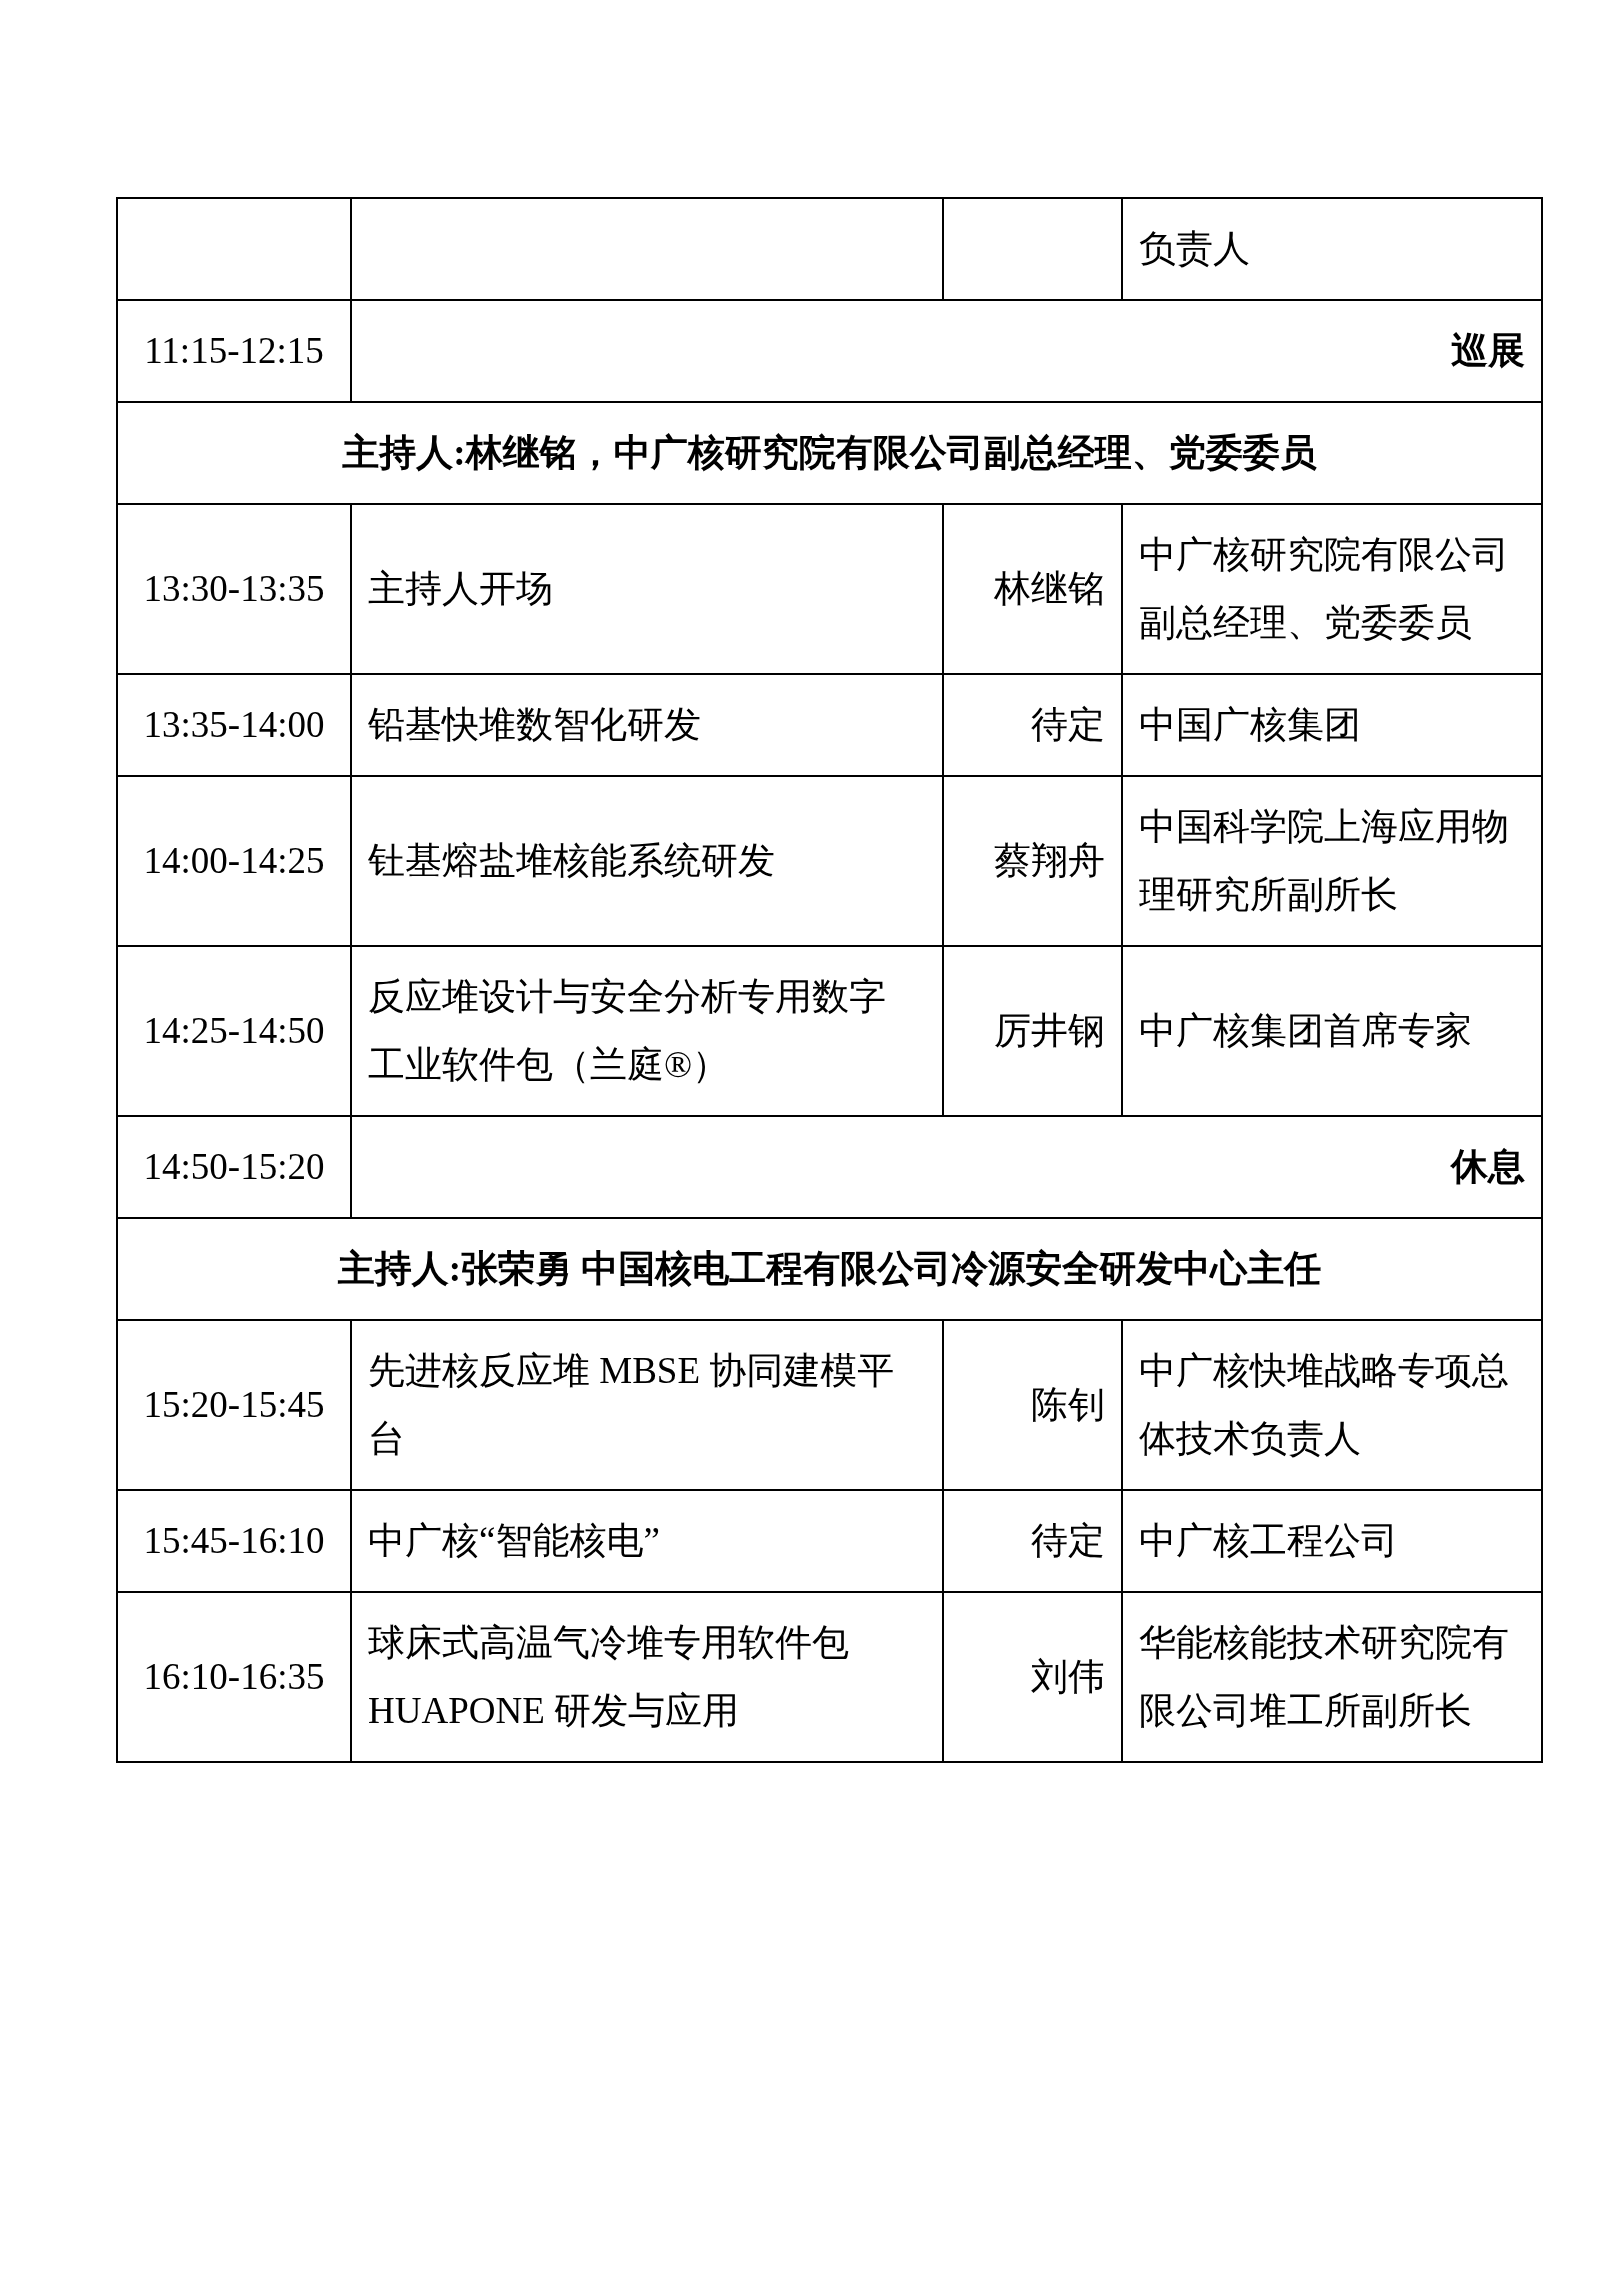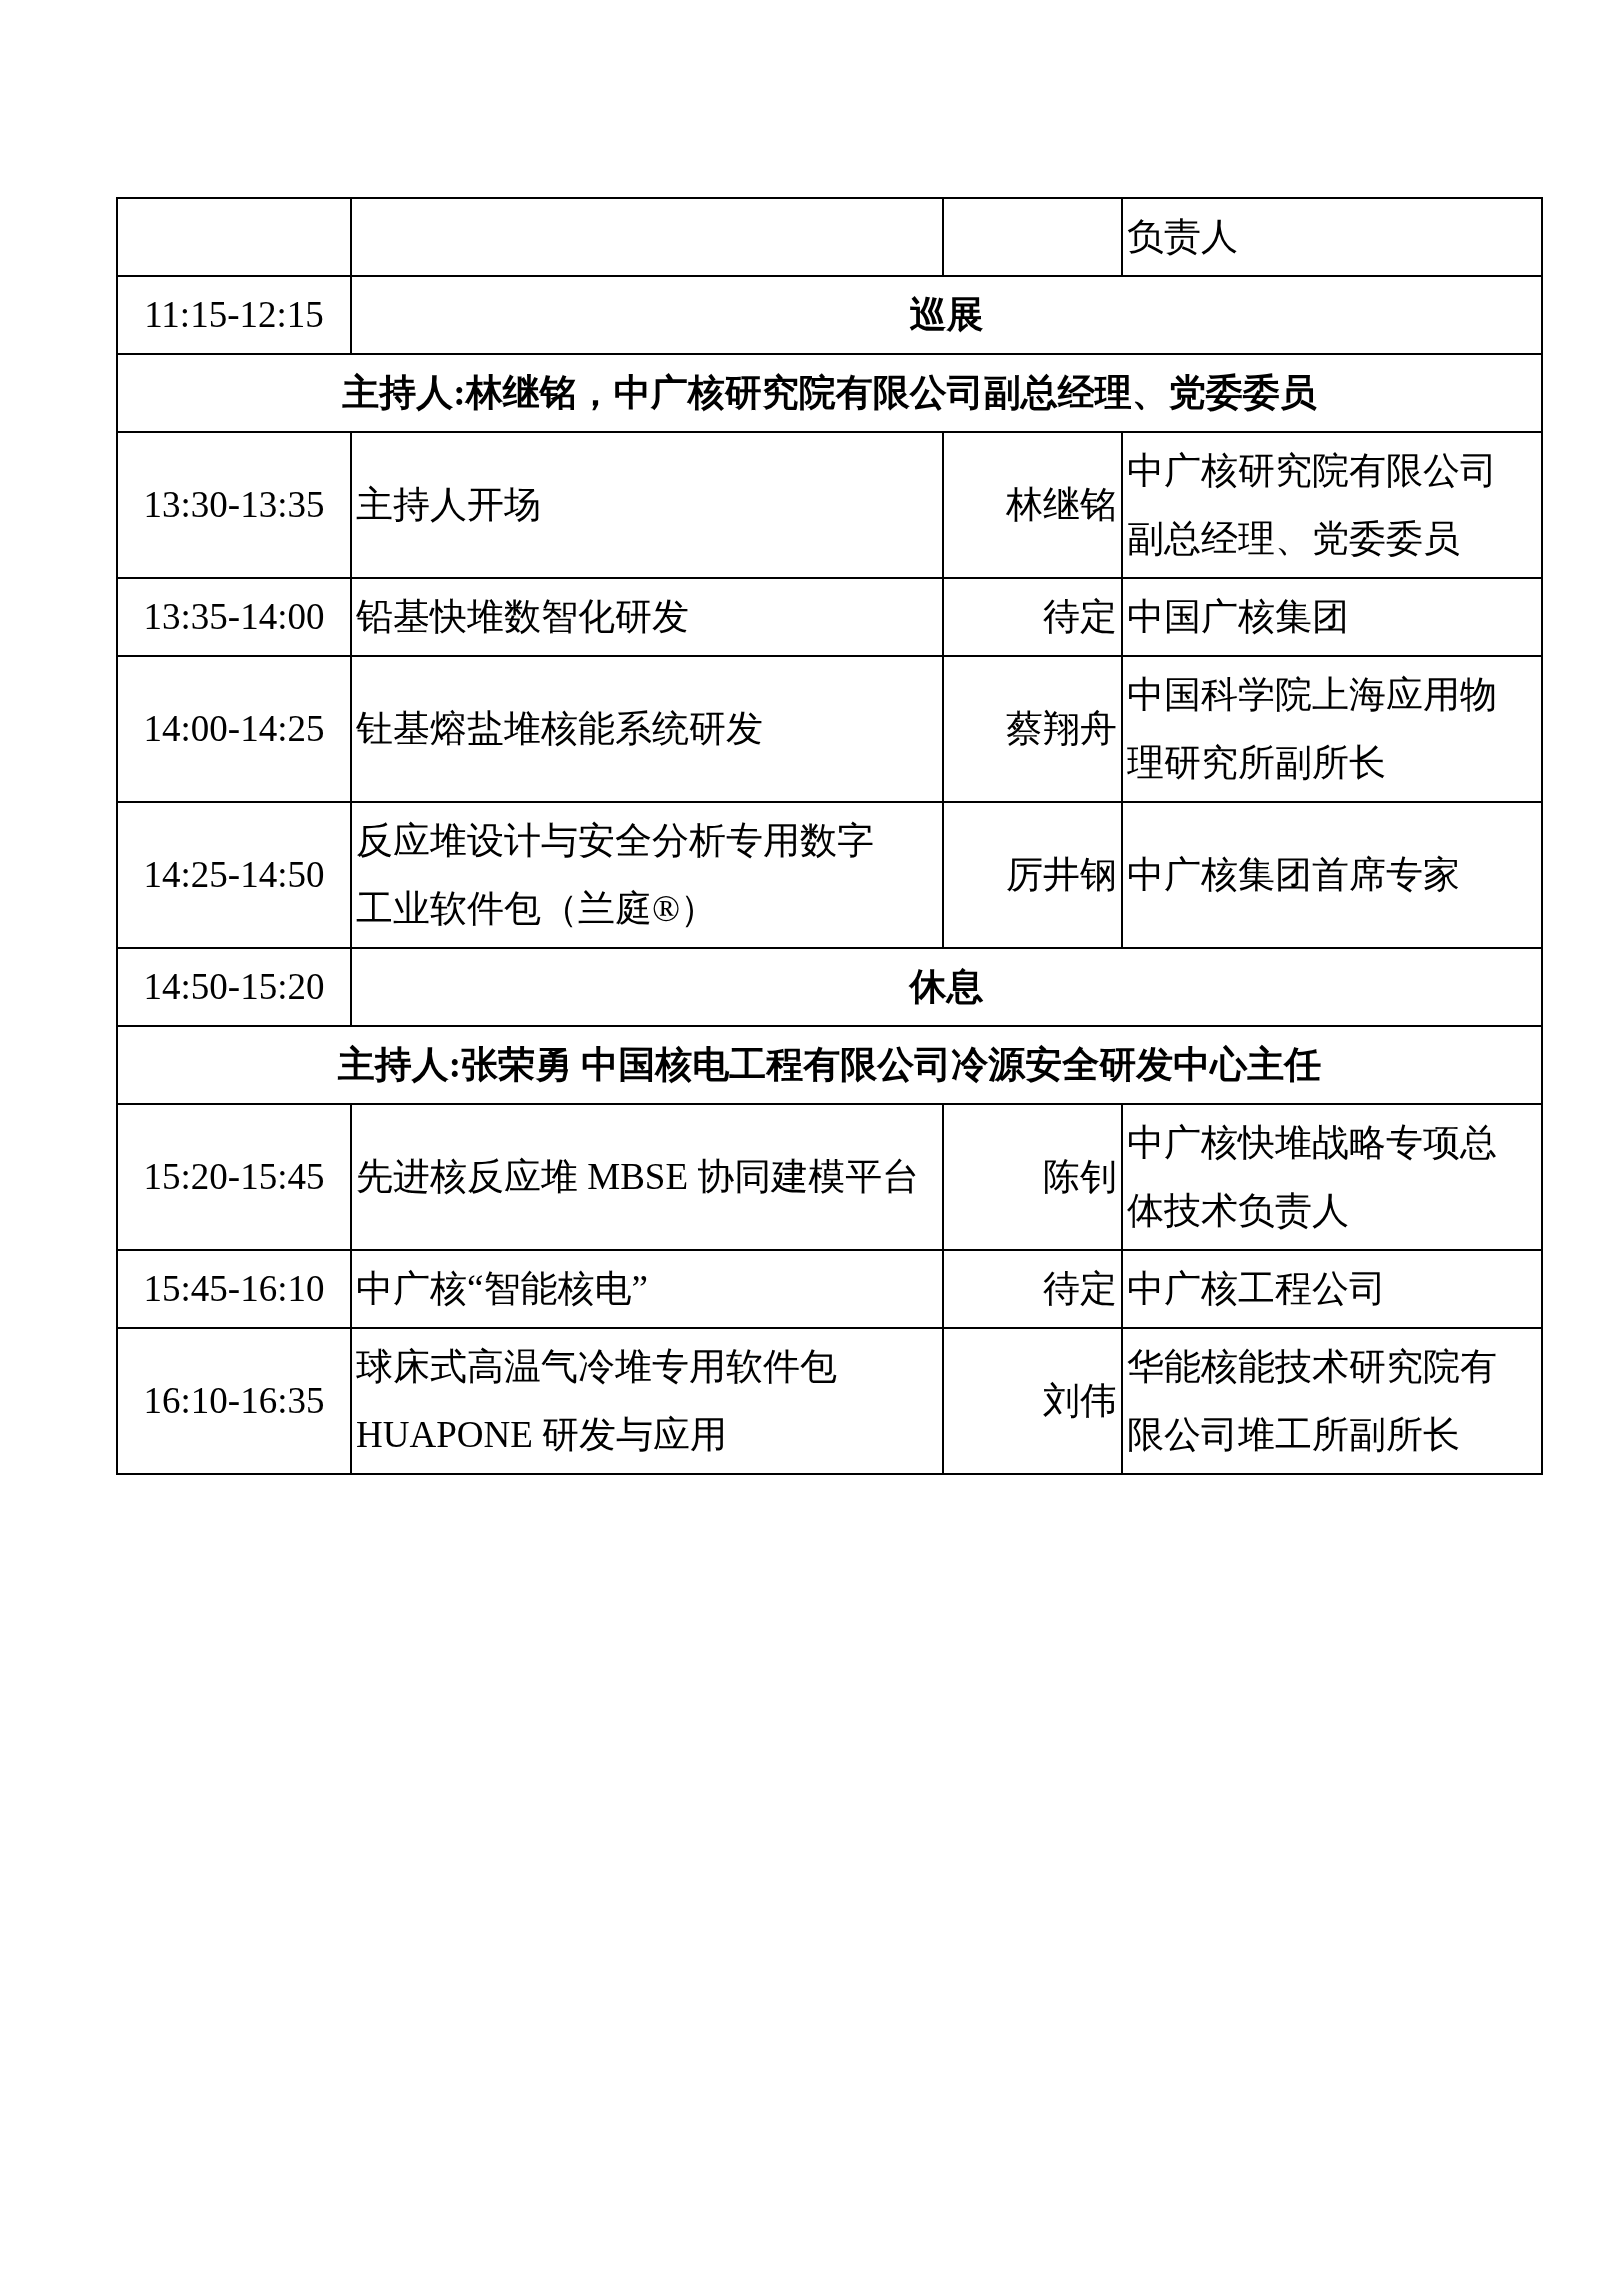--- a/index.html
+++ b/index.html
@@ -22,36 +22,36 @@
     width: 1424px;
     border-collapse: collapse;
     table-layout: fixed;
   }
   table.agenda td {
     border-left: 2px solid #000000;
     border-right: 2px solid #000000;
     border-top: 2.6px solid #000000;
     border-bottom: 2.6px solid #000000;
     vertical-align: middle;
-    padding: 4px;
+    padding: 16px;
     font-size: 37px;
     line-height: 68px;
     white-space: pre-line;
     overflow: hidden;
   }
   .col-time   { width: 234px;  }
   .col-topic  { width: 592px; }
   .col-spk    { width: 179px;  }
   .col-affil  { width: 420px;  }
 
   .cell-time   { text-align: center; }
   .cell-topic  { text-align: left; padding-left: 19.4px; padding-right: 8.2px; }
   .cell-spk    { text-align: right; }
   .cell-affil  { text-align: left; padding-left: 22.5px; padding-right: 8.2px; }
-  .cell-merged { text-align: center; font-weight: bold; }
+  .cell-merged { text-align: right; font-weight: bold; }
   .cell-chair  { text-align: center; font-weight: bold; }
 
   .rh-136 { height: 70px; }
   .rh-133 { height: 68px; }
   .rh-130 { height: 66px; }
   .rh-147 { height: 64px; }
   .rh-142 { height: 51px; }
   .rh-269 { height: 138px; margin-top: 8px; }
   .rh-266 { height: 136px; }
 </style>

